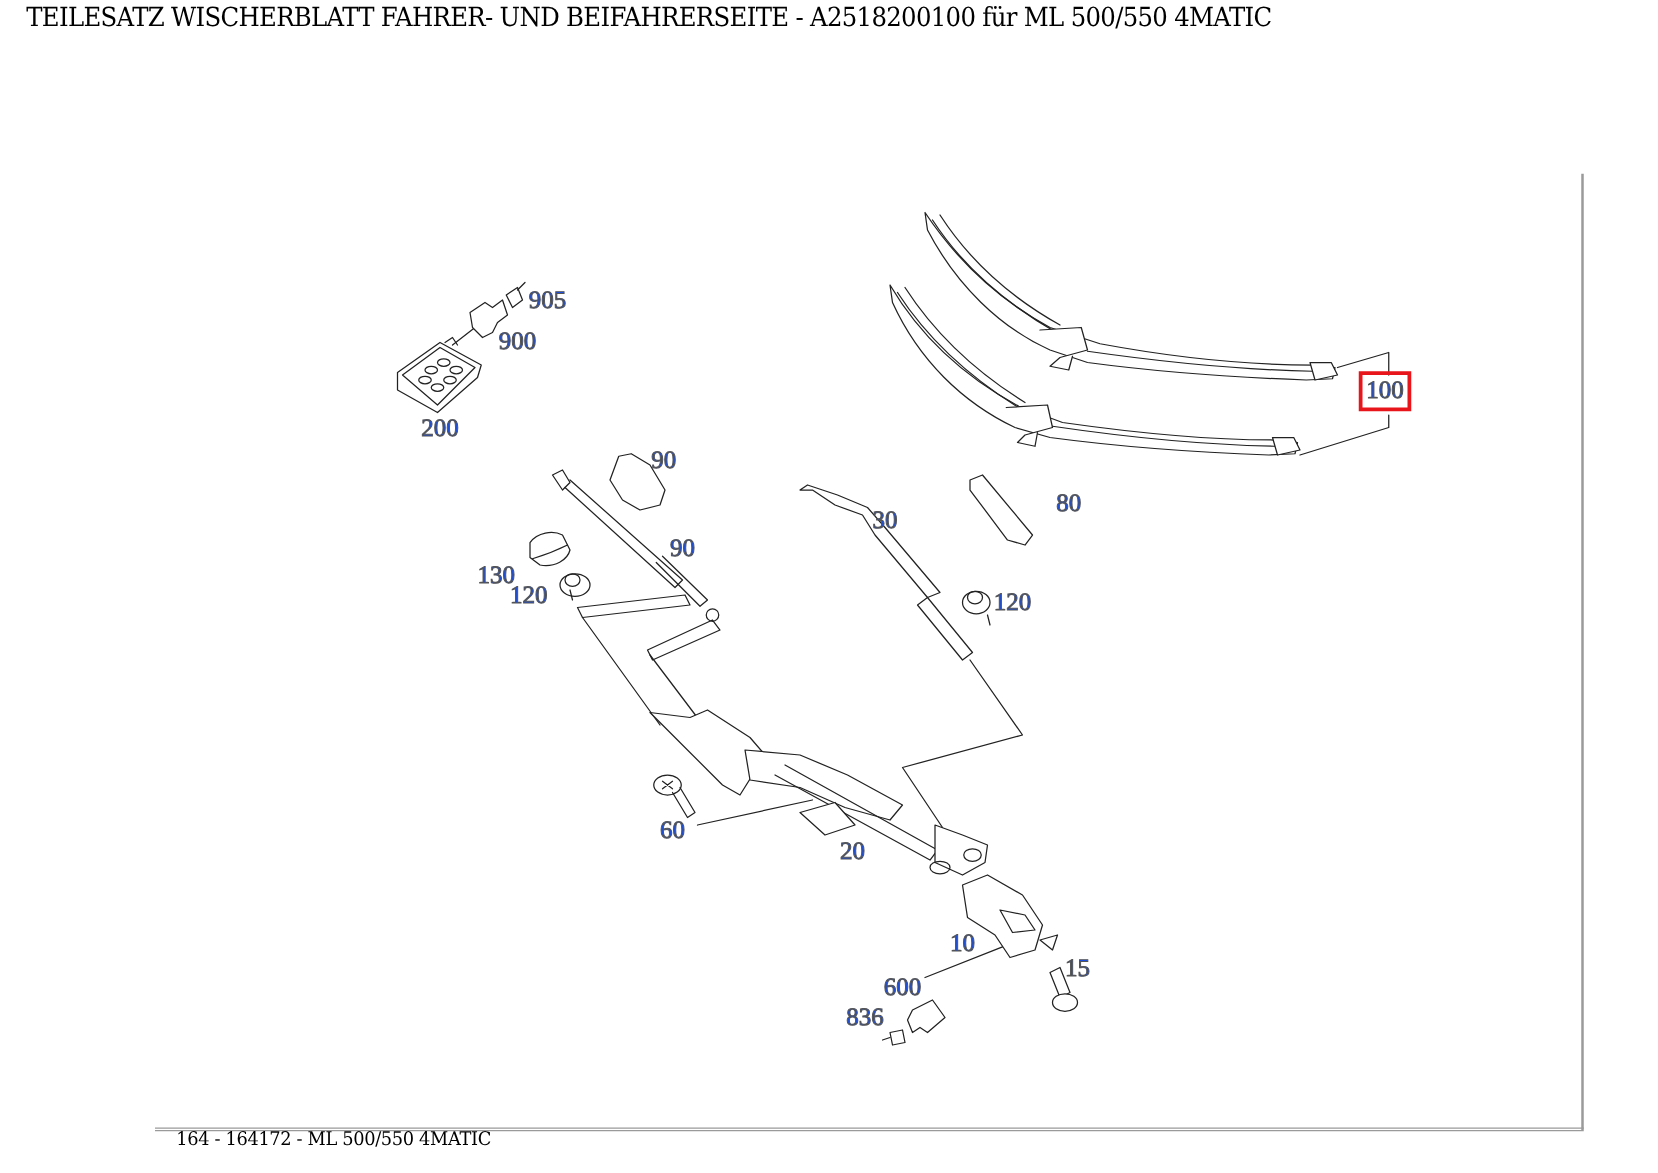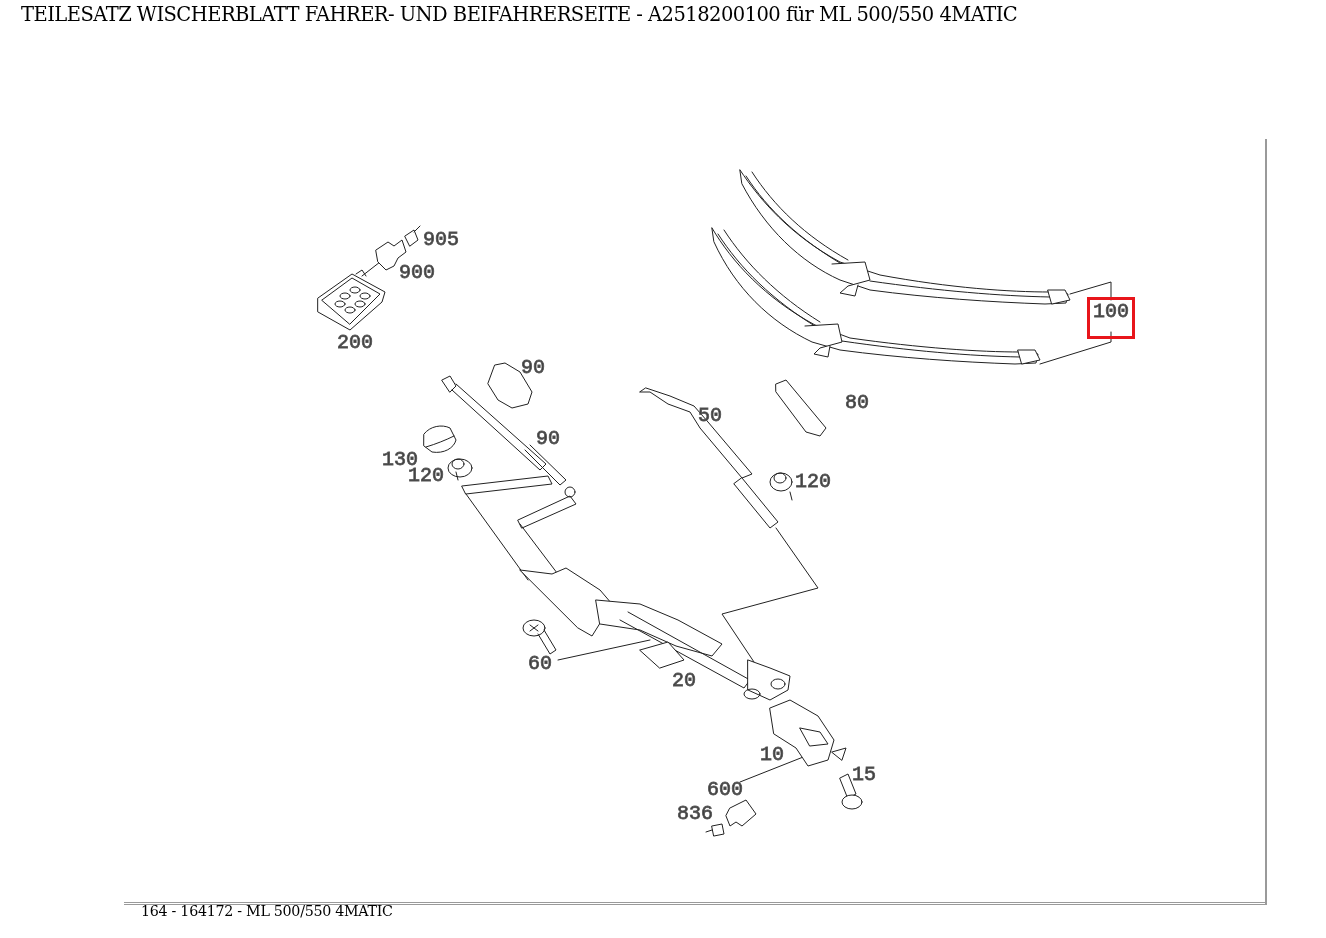--- a/index.html
+++ b/index.html
@@ -19,27 +19,27 @@
   }
   .footer {
     position: absolute; left: 141px; top: 902px;
     font-family: "DejaVu Serif", "Liberation Serif", serif;
     font-size: 15px; color: #000; letter-spacing: -0.3px; white-space: nowrap;
     transform: scaleX(0.95); transform-origin: left top;
   }
   svg.diagram { position: absolute; left: 0; top: 0; }
   .callout {
     position: absolute;
-    font-family: Liberation Mono, monospace;
-    font-size: 20px; line-height: 20px; color: #404040;
+    font-family: Liberation Serif, serif;
+    font-size: 20px; line-height: 20px; color: #1d4ed8;
     -webkit-text-stroke: 0.8px #555; letter-spacing: 0px;
     cursor: pointer; white-space: nowrap;
   }
   .callout.highlight {
-    border: 3px solid #e8151b; padding: 2px 3px 14px 3px;
+    border: 3px solid #e8151b; padding: 2px 3px 4px 3px;
   }
 </style>
 </head>
 <body>
 
 <div class="title">TEILESATZ WISCHERBLATT FAHRER- UND BEIFAHRERSEITE - A2518200100 für ML 500/550 4MATIC</div>
 
 <svg class="diagram" width="1326" height="938" viewBox="0 0 1326 938" fill="none" stroke="#222" stroke-width="1" stroke-linejoin="round" stroke-linecap="round">
 
   <g>
@@ -147,21 +147,21 @@
     <path d="M706 832 L712 830"></path>
   </g>
 </svg>
 
 <div class="callout" style="left:423px;top:230px;">905</div>
 <div class="callout" style="left:399px;top:263px;">900</div>
 <div class="callout" style="left:337px;top:333px;">200</div>
 <div class="callout highlight" style="left:1087px;top:297px;">100</div>
 <div class="callout" style="left:521px;top:358px;">90</div>
 <div class="callout" style="left:845px;top:393px;">80</div>
-<div class="callout" style="left:698px;top:406px;">50</div>
+<div class="callout" style="left:698px;top:406px;">30</div>
 <div class="callout" style="left:382px;top:450px;">130</div>
 <div class="callout" style="left:536px;top:429px;">90</div>
 <div class="callout" style="left:408px;top:466px;">120</div>
 <div class="callout" style="left:795px;top:472px;">120</div>
 <div class="callout" style="left:528px;top:654px;">60</div>
 <div class="callout" style="left:672px;top:671px;">20</div>
 <div class="callout" style="left:760px;top:745px;">10</div>
 <div class="callout" style="left:852px;top:765px;">15</div>
 <div class="callout" style="left:707px;top:780px;">600</div>
 <div class="callout" style="left:677px;top:804px;">836</div>

